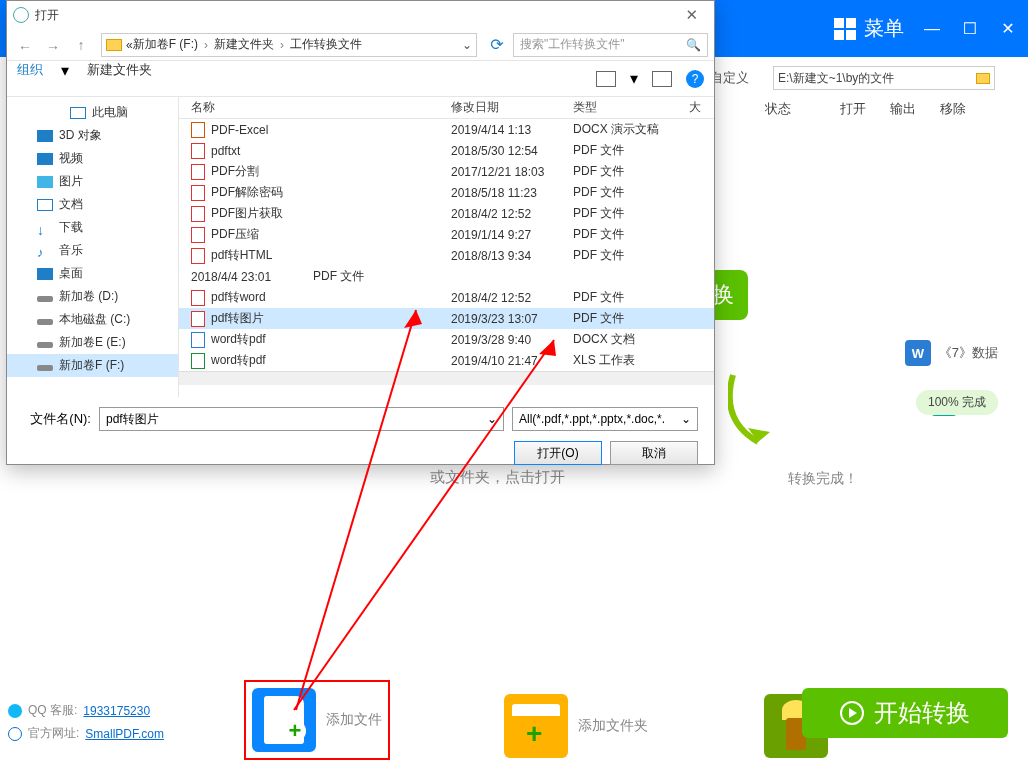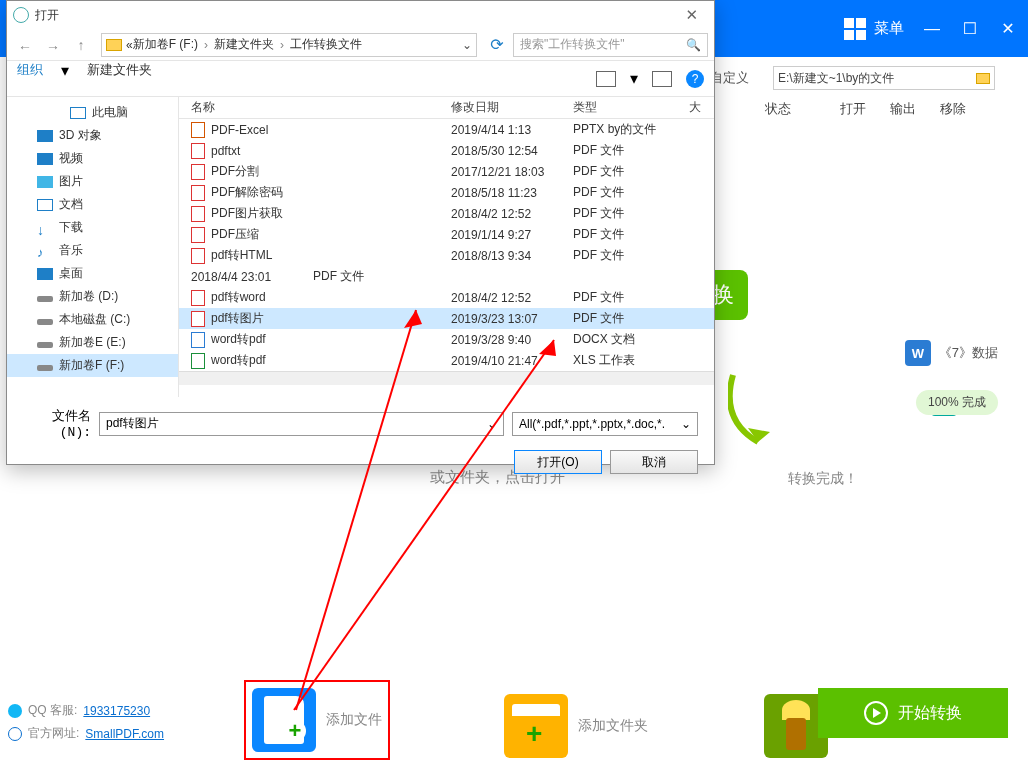--- a/index.html
+++ b/index.html
@@ -1,21 +1,21 @@
 <!DOCTYPE html>
 <html><head>
 <meta charset="utf-8">
 <style>
 * { margin: 0; padding: 0; box-sizing: border-box; font-family: "Microsoft YaHei", sans-serif; }
 body { width: 1028px; height: 768px; background: #fff; position: relative; overflow: hidden; }
 
 
 .app { position: absolute; top: 0; left: 0; width: 1028px; height: 768px; background: #fff; }
 .app-header { position: absolute; top: 0; right: 0; width: 1028px; height: 57px; background: #0075ff; display: flex; align-items: center; justify-content: flex-end; padding-right: 10px; gap: 18px; }
-.app-header .menu-btn { display: flex; align-items: center; gap: 8px; color: #fff; font-size: 15px; }
+.app-header .menu-btn { display: flex; align-items: center; gap: 8px; color: #fff; font-size: 20px; }
 .app-header .menu-icon { display: grid; grid-template-columns: 10px 10px; grid-template-rows: 10px 10px; gap: 2px; }
 .app-header .menu-icon div { background: #fff; }
 .app-header .win-btn { color: #fff; width: 20px; height: 20px; display: flex; align-items: center; justify-content: center; font-size: 16px; }
 
 .app-toolbar { position: absolute; top: 57px; right: 0; width: 318px; height: 42px; display: flex; align-items: center; }
 .app-toolbar .custom { font-size: 13px; color: #555; margin-right: 24px; }
 .path-box { display: flex; align-items: center; border: 1px solid #ccc; height: 24px; width: 222px; padding: 0 4px; font-size: 12px; color: #444; }
 .path-box .folder-ic { width: 14px; height: 11px; background: #ffd257; border: 1px solid #d9a400; margin-left: auto; }
 
 .col-headers { position: absolute; top: 100px; right: 0; width: 300px; display: flex; font-size: 13px; color: #444; }
@@ -46,21 +46,21 @@
 .ic-addfile { background: #0a87ff; border-radius: 6px; display: flex; align-items: center; justify-content: center; }
 .ic-addfile::before { content: ""; width: 40px; height: 48px; background: #fff; border-radius: 3px 8px 3px 3px; }
 .ic-addfile::after { content: "+"; position: absolute; bottom: 10px; right: 10px; font-size: 22px; font-weight: bold; color: #1aa300; background: #fff; border-radius: 50%; width: 22px; height: 22px; display: flex; align-items: center; justify-content: center; }
 .ic-addfolder { background: #ffb300; border-radius: 6px; position: relative; }
 .ic-addfolder::before { content: ""; position: absolute; top: 10px; left: 8px; width: 48px; height: 12px; background: #fff; border-radius: 3px 3px 0 0; }
 .ic-addfolder::after { content: "+"; position: absolute; bottom: 8px; left: 22px; font-size: 28px; font-weight: bold; color: #1aa300; }
 .ic-clear { background: #6aa100; border-radius: 6px; position: relative; }
 .ic-clear::before { content: ""; position: absolute; top: 6px; left: 18px; width: 28px; height: 20px; background: #ffe257; border-radius: 50% 50% 0 0; }
 .ic-clear::after { content: ""; position: absolute; bottom: 8px; left: 22px; width: 20px; height: 32px; background: #b07000; border-radius: 3px; }
 
-.start-btn { position: absolute; bottom: 30px; right: 20px; width: 190px; height: 50px; background: #5bc000; border-radius: 0; display: flex; align-items: center; justify-content: center; gap: 10px; color: #fff; font-size: 16px; font-weight: 500; }
+.start-btn { position: absolute; bottom: 30px; right: 20px; width: 206px; height: 50px; background: #5bc000; border-radius: 6px; display: flex; align-items: center; justify-content: center; gap: 10px; color: #fff; font-size: 24px; font-weight: 500; }
 .start-btn .play { width: 24px; height: 24px; border: 2px solid #fff; border-radius: 50%; display: flex; align-items: center; justify-content: center; }
 .start-btn .play::after { content: ""; border-left: 8px solid #fff; border-top: 5px solid transparent; border-bottom: 5px solid transparent; margin-left: 2px; }
 
 
 .left-links { position: absolute; bottom: 20px; left: 8px; font-size: 12px; color: #888; }
 .left-links .row { display: flex; align-items: center; gap: 6px; margin-bottom: 6px; }
 .left-links a { color: #0a6fd0; text-decoration: underline; }
 .qq-ic { width: 14px; height: 14px; background: #12b7f5; border-radius: 50%; }
 .ie-ic { width: 14px; height: 14px; border: 1px solid #0a6fd0; border-radius: 50%; }
 
@@ -118,21 +118,21 @@
 .lrow .c-date, .lrow .c-type { padding-left: 12px; }
 .fico { width: 14px; height: 16px; background: #fff; border: 1px solid #d33; position: relative; }
 .fico.ppt { border-color: #d35400; }
 .fico.pdf { border-color: #d33; }
 .fico.doc { border-color: #2b7cd3; }
 .fico.xls { border-color: #1a8f3a; }
 .scroll-hint { height: 14px; background: #f0f0f0; border-top: 1px solid #ddd; }
 
 .dlg-footer { padding: 10px 16px; display: flex; flex-direction: column; gap: 10px; }
 .fn-row { display: flex; align-items: center; gap: 8px; font-size: 13px; }
-.fn-row label { width: 68px; text-align: right; font-family: Liberation Mono, monospace; }
+.fn-row label { width: 68px; text-align: right; }
 .fn-input { flex: 1; height: 24px; border: 1px solid #999; padding: 0 6px; font-size: 12px; display: flex; align-items: center; justify-content: space-between; }
 .filter { width: 186px; height: 24px; border: 1px solid #999; padding: 0 6px; font-size: 12px; display: flex; align-items: center; justify-content: space-between; }
 .btn-row { display: flex; justify-content: flex-end; gap: 8px; }
 .dlg-btn { width: 88px; height: 24px; border: 1px solid #999; background: linear-gradient(#fafafa,#e5e5e5); font-size: 12px; display: flex; align-items: center; justify-content: center; }
 .dlg-btn.primary { border-color: #0a87ff; }
 
 
 .arrow { position: absolute; pointer-events: none; }
 .arrow svg { overflow: visible; }
 </style>
@@ -326,21 +326,21 @@
         <div class="c-type">类型</div>
         <div class="c-size">大</div>
       </div>
       <div id="rows">
           <div class="lrow">
             <div class="c-name">
               <span class="fico ppt"></span>
               <span>PDF-Excel</span>
             </div>
             <div class="c-date">2019/4/14 1:13</div>
-            <div class="c-type">PPTX by的文件</div>
+            <div class="c-type">DOCX 演示文稿</div>
           </div>
           <div class="lrow">
             <div class="c-name">
               <span class="fico pdf"></span>
               <span>pdftxt</span>
             </div>
             <div class="c-date">2018/5/30 12:54</div>
             <div class="c-type">PDF 文件</div>
           </div>
           <div class="lrow">

